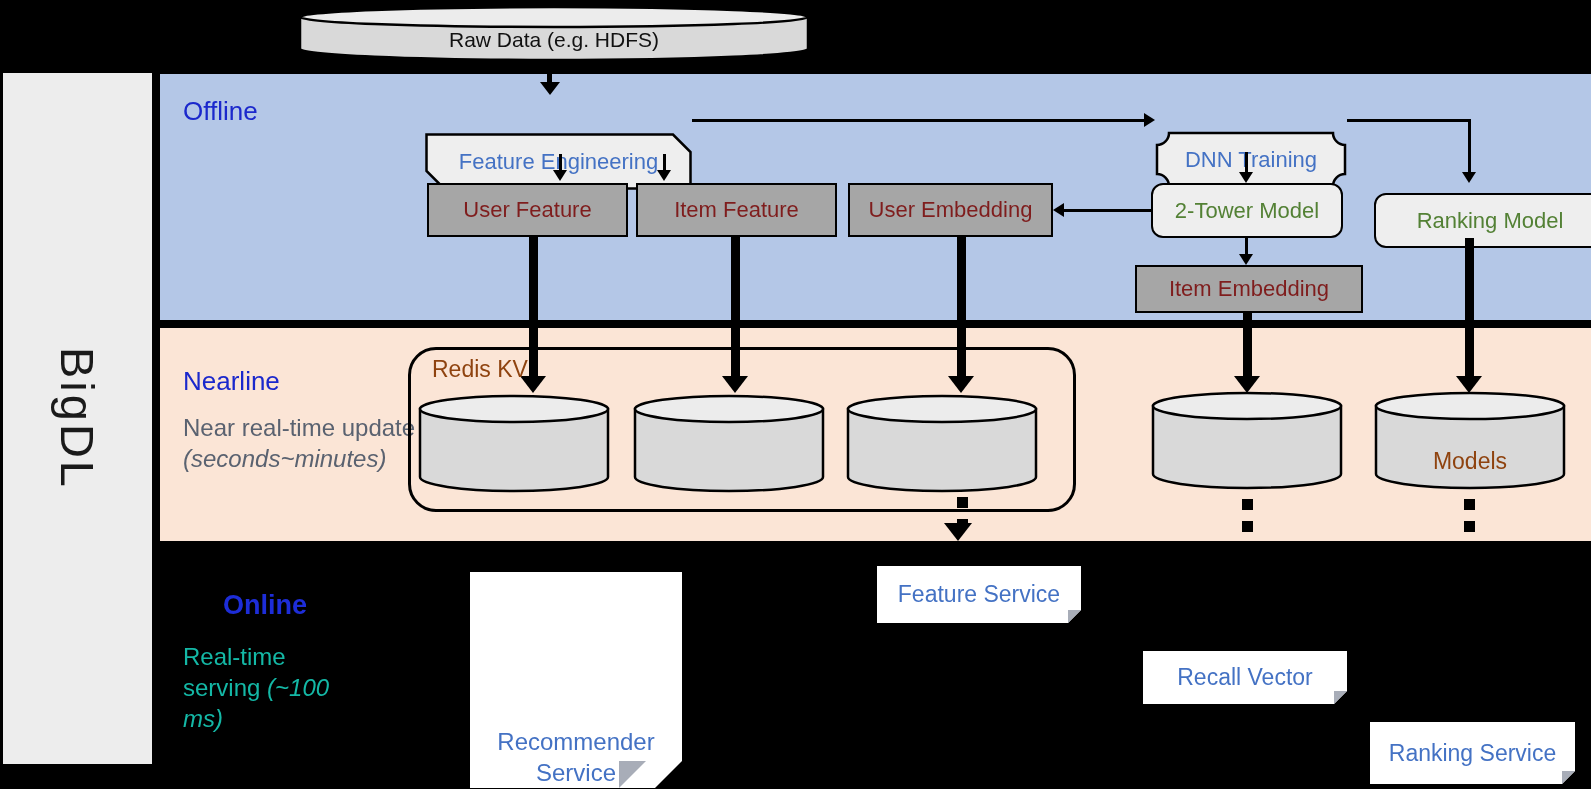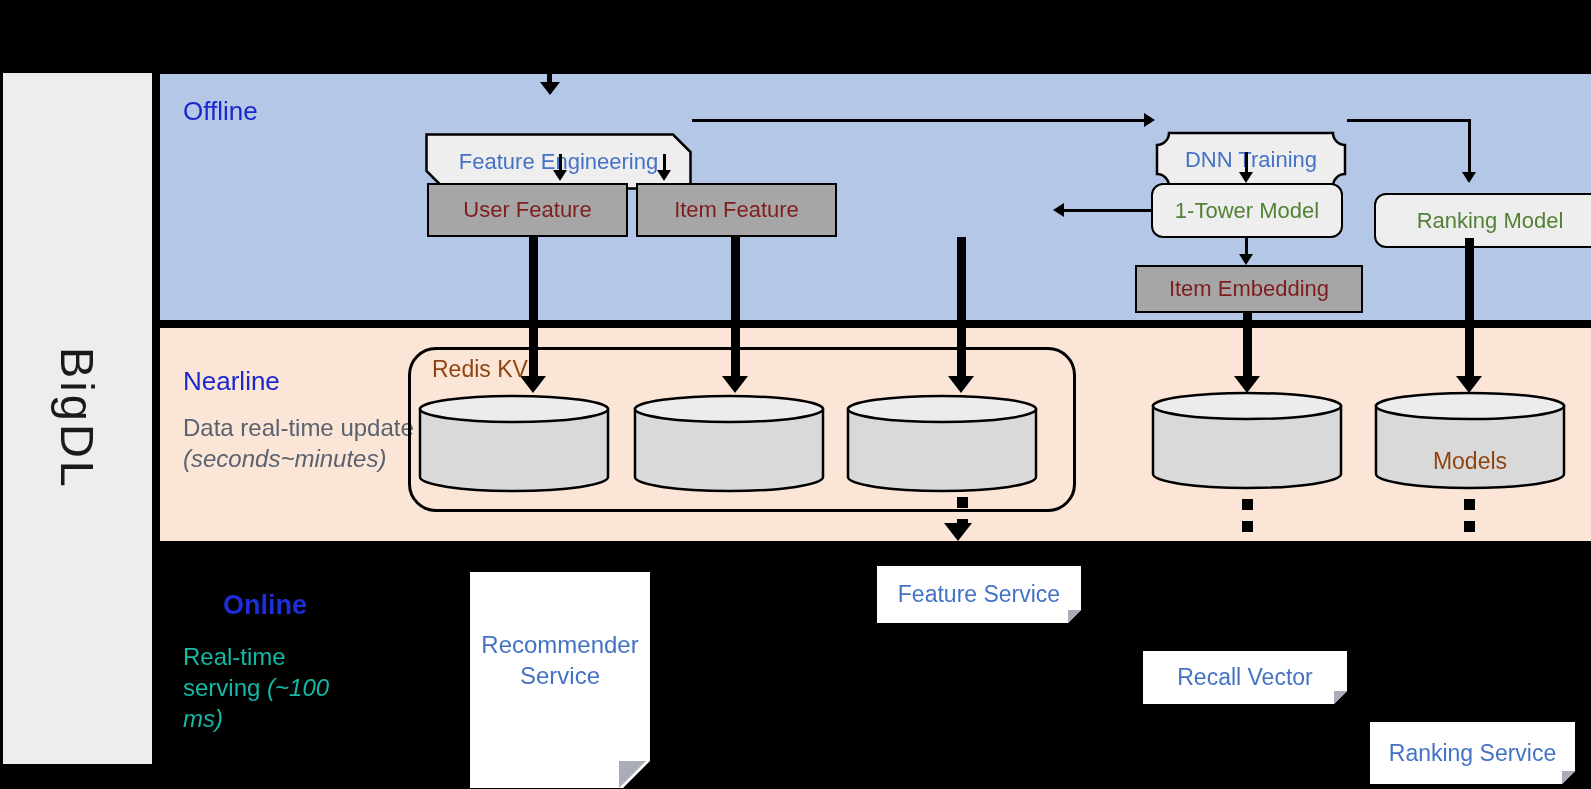--- a/index.html
+++ b/index.html
@@ -64,30 +64,37 @@
   <div class="band band-online"></div>
 
   <div class="sidebar">
     <div class="sidebar-text">BigDL</div>
   </div>
 
   <div class="band-label" style="left:183px;top:96px;">Offline</div>
 
   <div class="band-label" style="left:183px;top:366px;">Nearline</div>
   <div class="band-desc" style="left:183px;top:412px;width:250px;">
-    <span>Data real-time update</span>
+    <span>Near real-time update</span>
     <i>(seconds~minutes)</i>
   </div>
 
   <div class="band-label online-label" style="left:183px;top:590px;font-size:27px;">Online</div>
   <div class="band-desc online-desc" style="left:183px;top:641px;width:175px;">
     <span>Real-time serving</span>
     <i>(~100 ms)</i>
   </div>
 
+  <div class="cyl" style="left:298px;top:4px;width:512px;height:60px;">
+    <svg width="512" height="60">
+      <path d="M2,13 L2,45 A254,11 0 0 0 510,45 L510,13 Z" fill="#d9d9d9" stroke="#000" stroke-width="2.5"></path>
+      <ellipse cx="256" cy="13" rx="254" ry="10" fill="#ececec" stroke="#000" stroke-width="2.5"></ellipse>
+    </svg>
+    <div class="rawdata-label">Raw Data (e.g. HDFS)</div>
+  </div>
 
   <div class="vmed" style="left:547px;top:62px;height:21px;"></div>
   <div class="head-d-med" style="left:540px;top:82px;"></div>
 
   <div class="shapebox" style="left:425px;top:97px;width:267px;height:57px;">
     <svg width="267" height="57">
       <path d="M1.5,1.5 L248,1.5 L265.5,19 L265.5,55.5 L19,55.5 L1.5,38 Z" fill="#eeeeee" stroke="#000" stroke-width="2.5"></path>
     </svg>
     <div class="node-label">Feature Engineering</div>
   </div>
@@ -98,26 +105,29 @@
     </svg>
     <div class="node-label">DNN Training</div>
   </div>
 
   <div class="graybox" style="left:427px;top:183px;width:201px;height:54px;">
     <span>User Feature</span>
   </div>
   <div class="graybox" style="left:636px;top:183px;width:201px;height:54px;">
     <span>Item Feature</span>
   </div>
+  <div class="graybox" style="left:848px;top:183px;width:205px;height:54px;">
+    <span>User Embedding</span>
+  </div>
   <div class="graybox" style="left:1135px;top:265px;width:228px;height:48px;">
     <span>Item Embedding</span>
   </div>
 
   <div class="roundbox" style="left:1151px;top:183px;width:192px;height:55px;">
-    <span>1-Tower Model</span>
+    <span>2-Tower Model</span>
   </div>
   <div class="roundbox" style="left:1374px;top:193px;width:232px;height:55px;">
     <span>Ranking Model</span>
   </div>
 
   <div class="vline" style="left:559px;top:154px;height:17px;"></div>
   <div class="head-d" style="left:553px;top:170px;"></div>
 
   <div class="vline" style="left:663px;top:154px;height:17px;"></div>
   <div class="head-d" style="left:657px;top:170px;"></div>
@@ -188,21 +198,21 @@
     </svg>
     <div class="cyl-label">Models</div>
   </div>
 
   <div class="vdash" style="left:957px;top:497px;height:26px;"></div>
   <div class="head-d-xl" style="left:944px;top:523px;"></div>
 
   <div class="vdash" style="left:1242px;top:499px;height:35px;"></div>
   <div class="vdash" style="left:1464px;top:499px;height:35px;"></div>
 
-  <div class="svc doc" style="left:470px;top:572px;width:180px;height:216px;font-size:24px;line-height:31px;padding:0 14px;box-sizing:border-box;align-items:center;">
+  <div class="svc doc" style="left:470px;top:572px;width:212px;height:216px;font-size:24px;line-height:31px;padding:0 14px;box-sizing:border-box;align-items:flex-end;">
     <span style="margin-top:-40px;">Recommender Service</span>
   </div>
   <div class="fold" style="left:619px;top:761px;width:27px;height:27px;"></div>
 
   <div class="svc doc-clip-sm" style="left:877px;top:566px;width:204px;height:57px;">
     <span>Feature Service</span>
   </div>
   <div class="fold" style="left:1068px;top:610px;width:13px;height:13px;"></div>
 
   <div class="svc doc-clip-sm" style="left:1143px;top:651px;width:204px;height:53px;">

